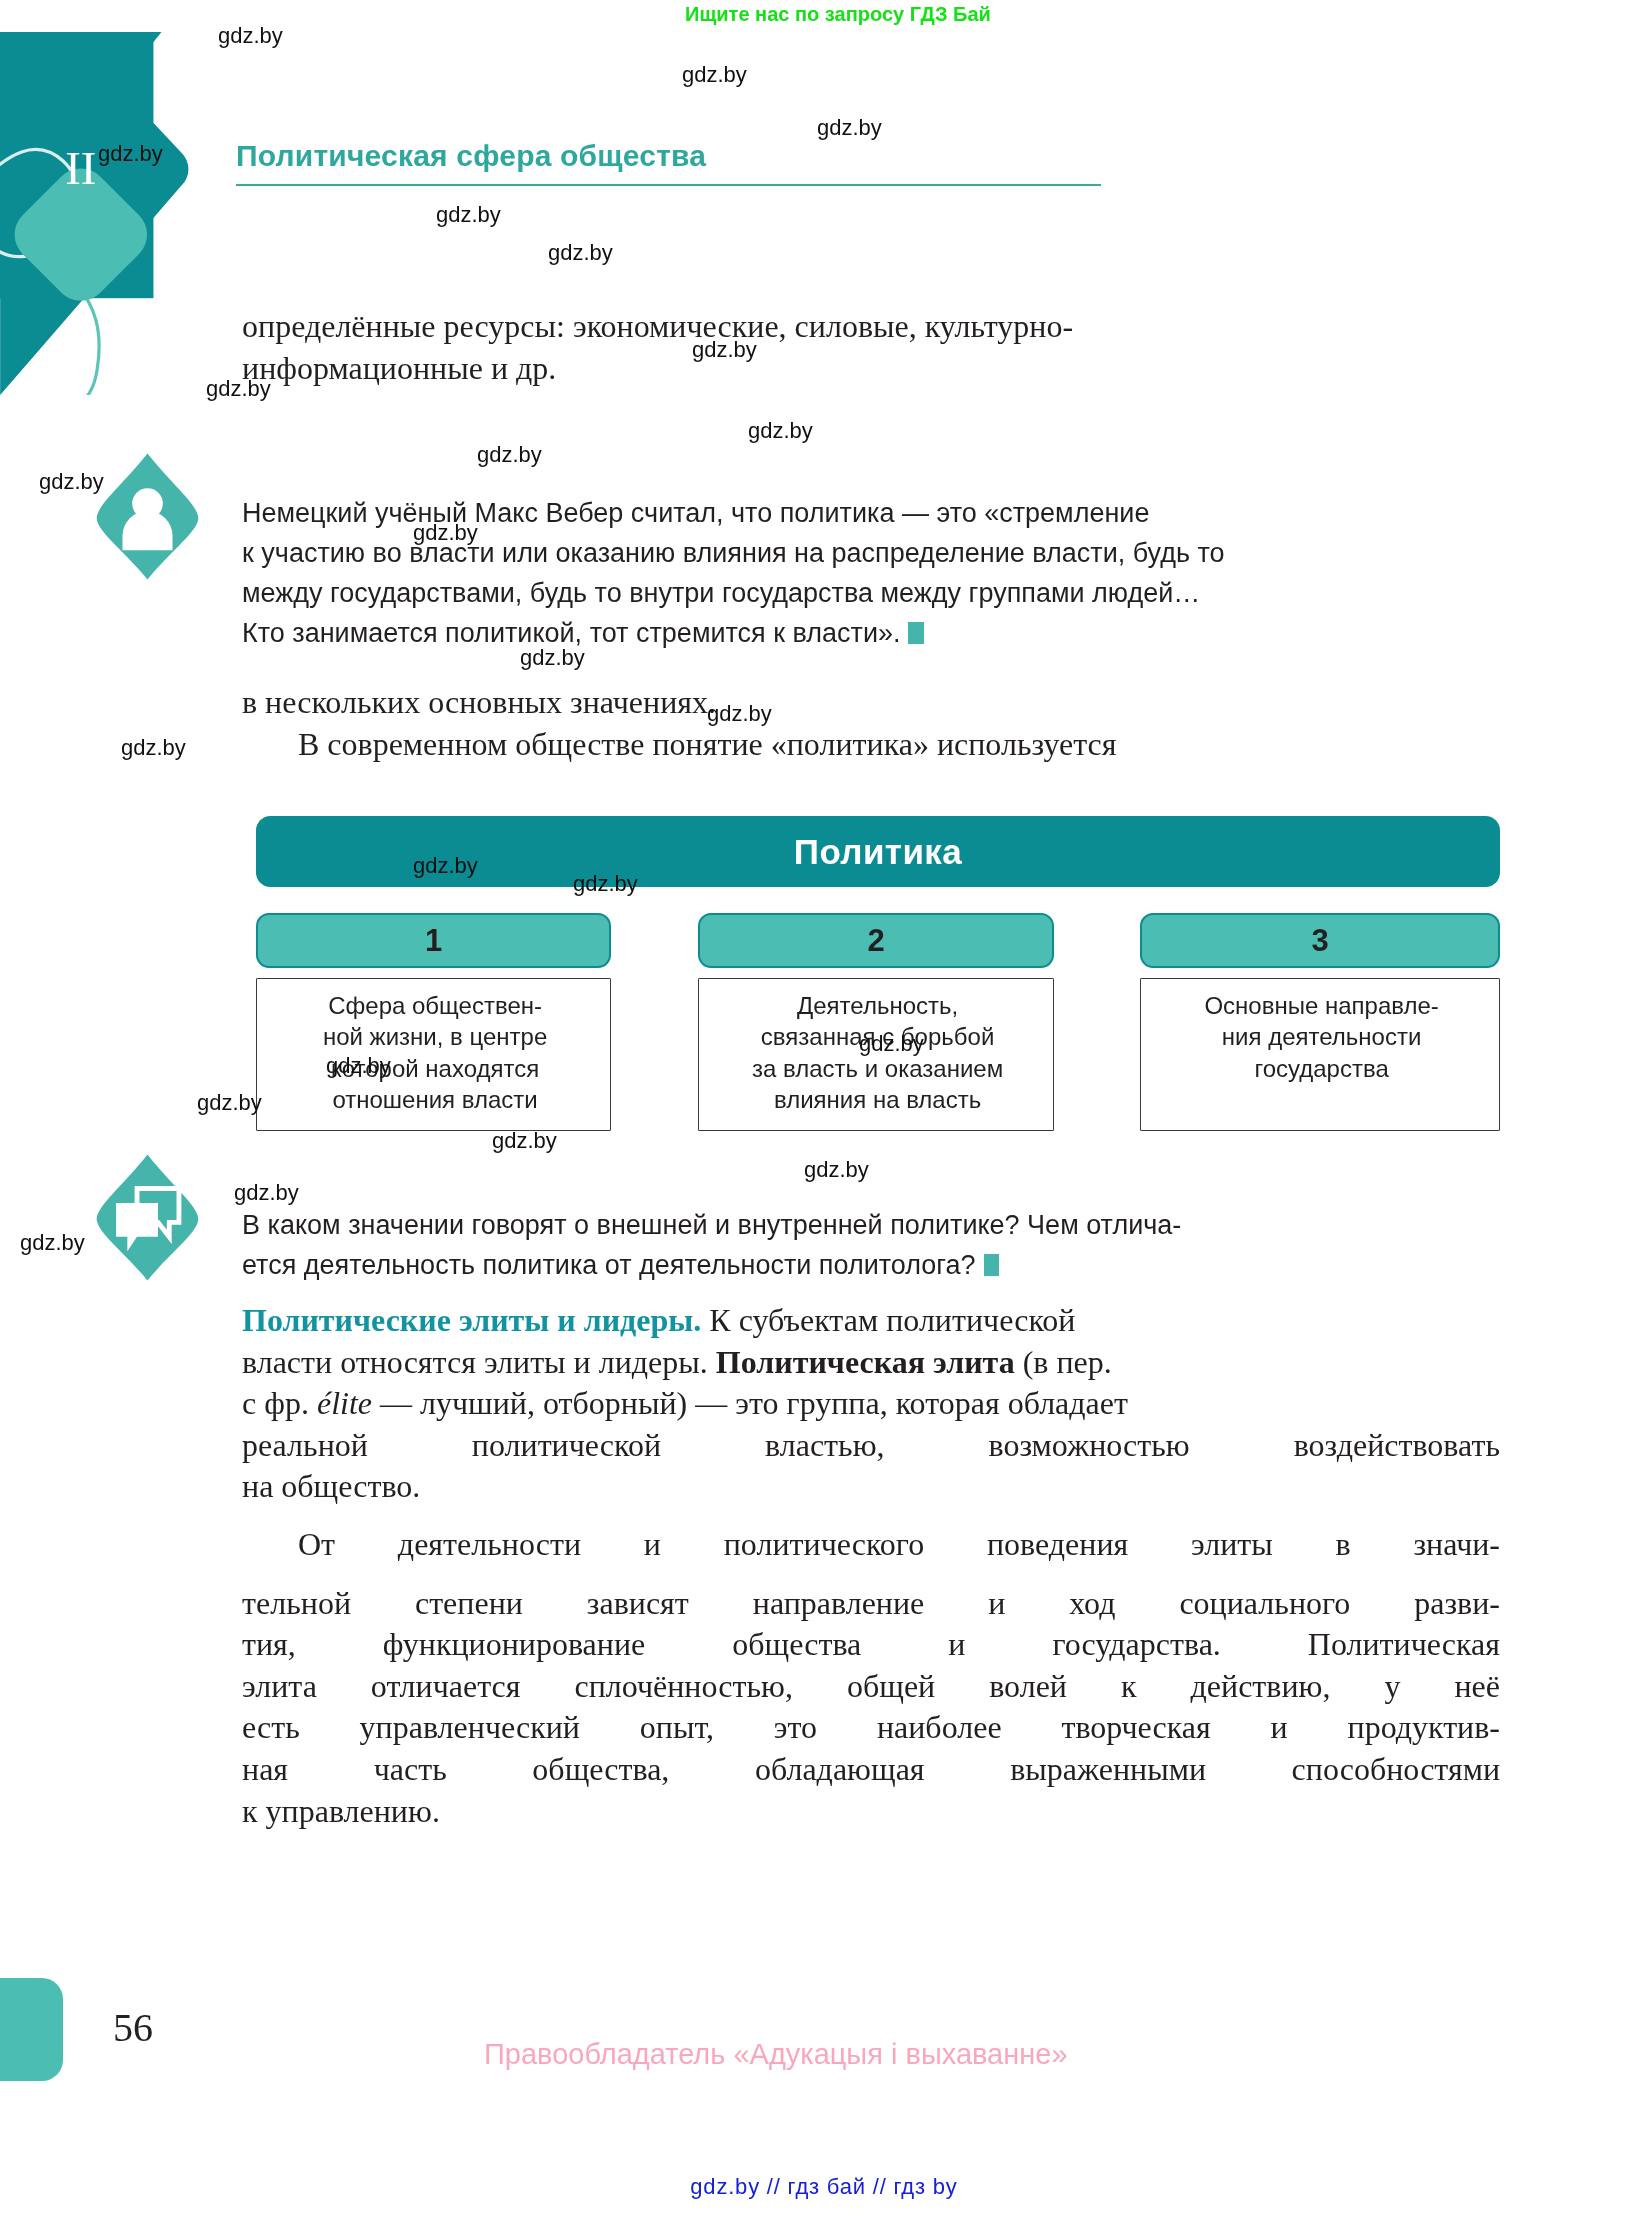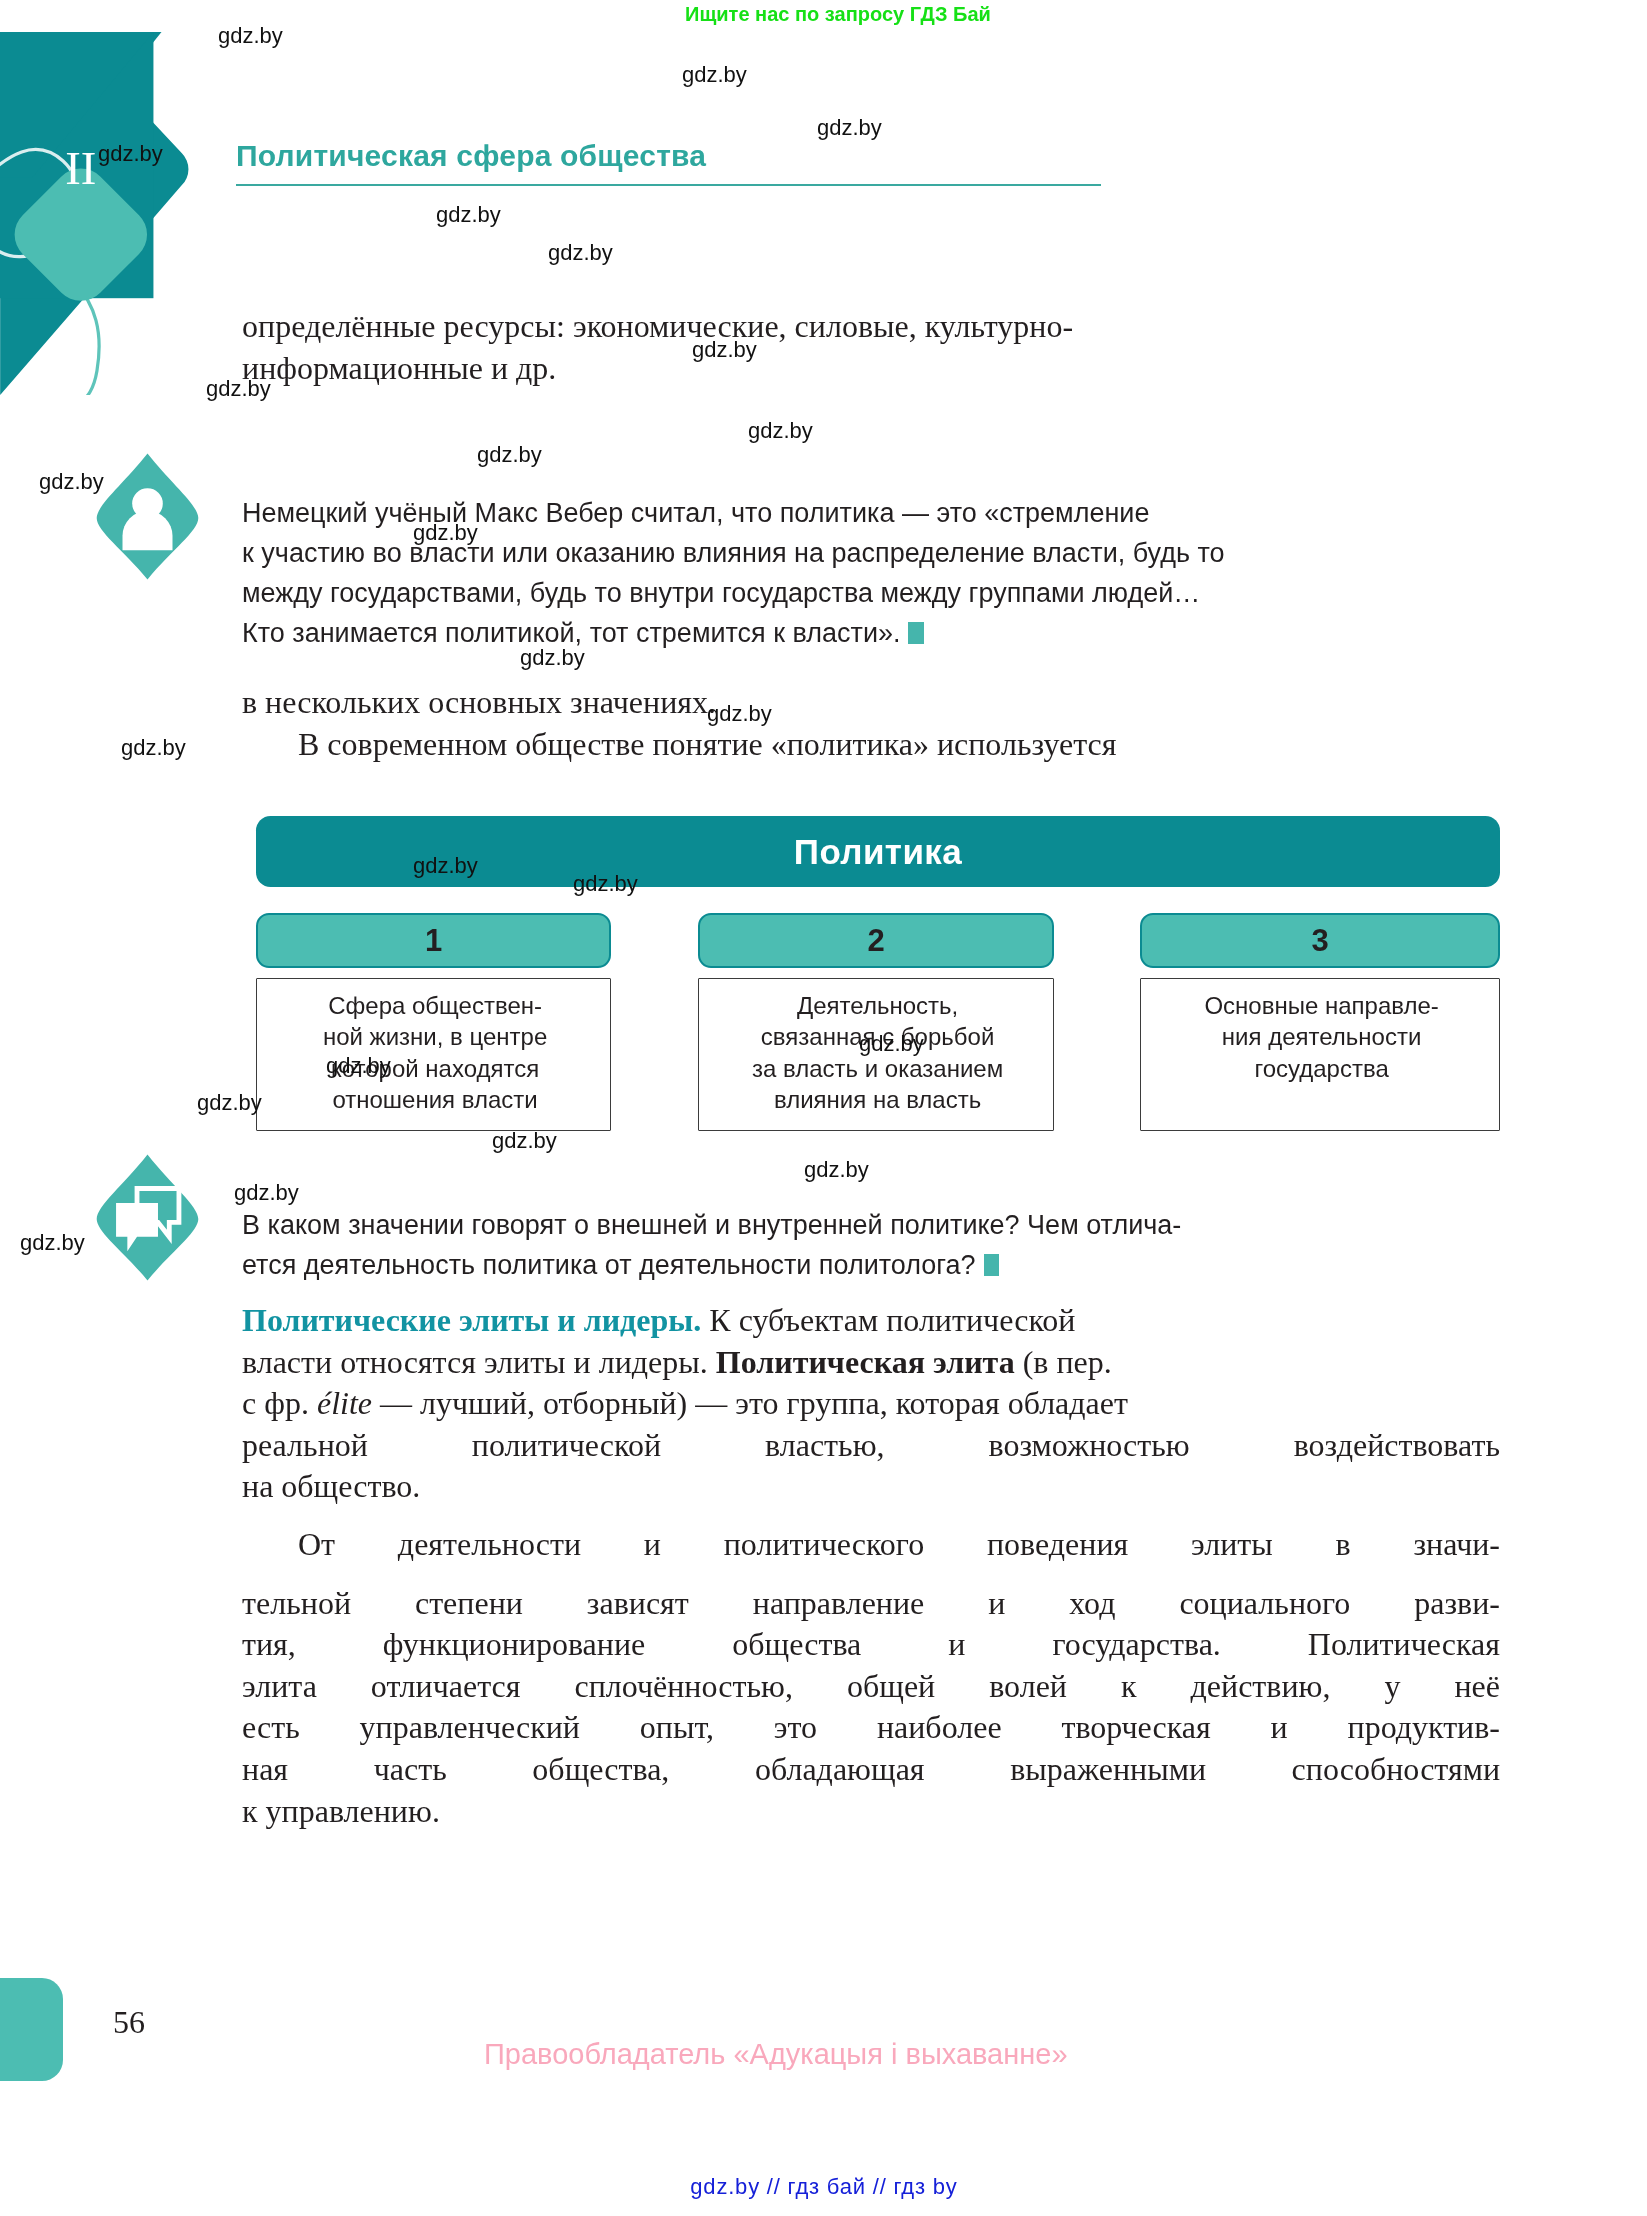--- a/index.html
+++ b/index.html
@@ -187,21 +187,21 @@
     height: 103px;
     background: #4cbdb2;
     border-radius: 0 21px 21px 0;
     z-index: 8;
   }
   .page-num {
     position: absolute;
     left: 113px;
     top: 2004px;
     font-family: "Liberation Serif", serif;
-    font-size: 32px;
+    font-size: 40px;
     color: #231f20;
     z-index: 9;
   }
   .copyright {
     position: absolute;
     left: 484px;
     top: 2038px;
     font-family: "Liberation Sans", sans-serif;
     font-size: 29px;
     color: #f9a8bc;

